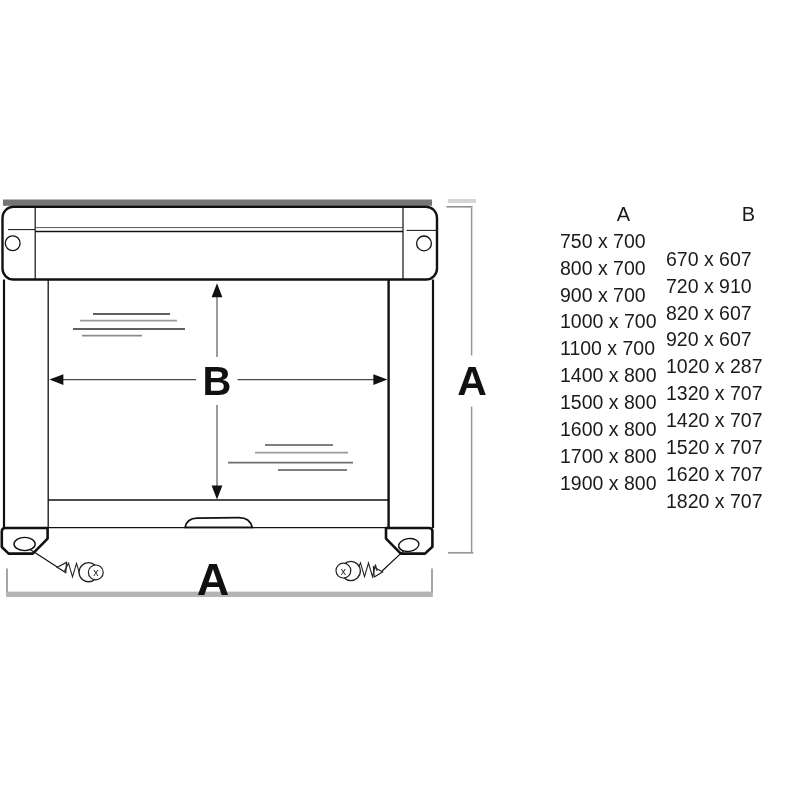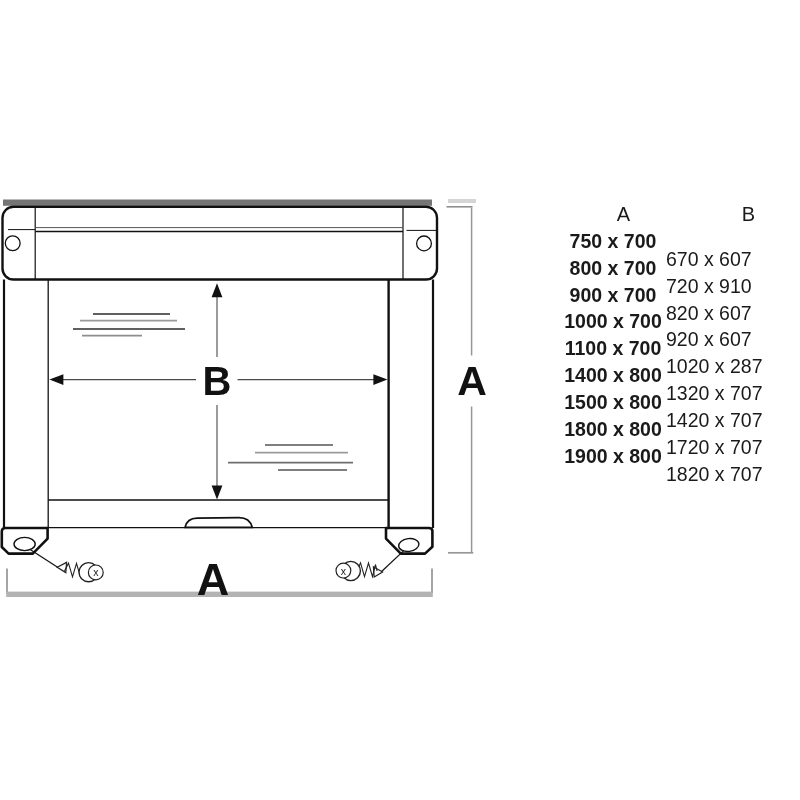--- a/index.html
+++ b/index.html
@@ -15,21 +15,21 @@
   }
   .b-label{left:217px;top:381px;font-size:40px;padding:4px 6px;}
   .a-side-label{left:472px;top:381px;font-size:41px;padding:5px 3px;}
   .a-bottom-label{left:213px;top:579px;font-size:45px;background:transparent;padding:0 2px;}
   
   .size-table{position:absolute;left:560px;top:200px;width:240px;}
   .thead{display:flex;height:28px;align-items:center;font-size:20px;}
   .th-a{width:107px;text-align:center;text-indent:20px;}
   .th-b{flex:1;text-align:center;text-indent:30px;}
   .tr{display:flex;height:26.85px;align-items:center;font-size:19.5px;white-space:nowrap;}
-  .td-a{width:106px;text-align:center;font-weight:bold;}
+  .td-a{width:106px;text-align:left;}
   .td-b{flex:1;text-align:left;margin-top:36px;}
 </style>
 </head>
 <body>
 
 <div class="stage">
 
   <svg width="800" height="800" viewBox="0 0 800 800">
 
     <rect x="3" y="199.5" width="429" height="6.3" fill="#757575"></rect>
@@ -149,22 +149,26 @@
       </div>
         <div class="tr">
         <div class="td-a">1400 x 800</div>
         <div class="td-b">1320 x 707</div>
       </div>
         <div class="tr">
         <div class="td-a">1500 x 800</div>
         <div class="td-b">1420 x 707</div>
       </div>
         <div class="tr">
-        <div class="td-a">1800 x 800</div>
-        <div class="td-b">1720 x 707</div>
+        <div class="td-a">1600 x 800</div>
+        <div class="td-b">1520 x 707</div>
+      </div>
+        <div class="tr">
+        <div class="td-a">1700 x 800</div>
+        <div class="td-b">1620 x 707</div>
       </div>
         <div class="tr">
         <div class="td-a">1900 x 800</div>
         <div class="td-b">1820 x 707</div>
       </div>
       </div>
   </div>
 
 </div>
 

